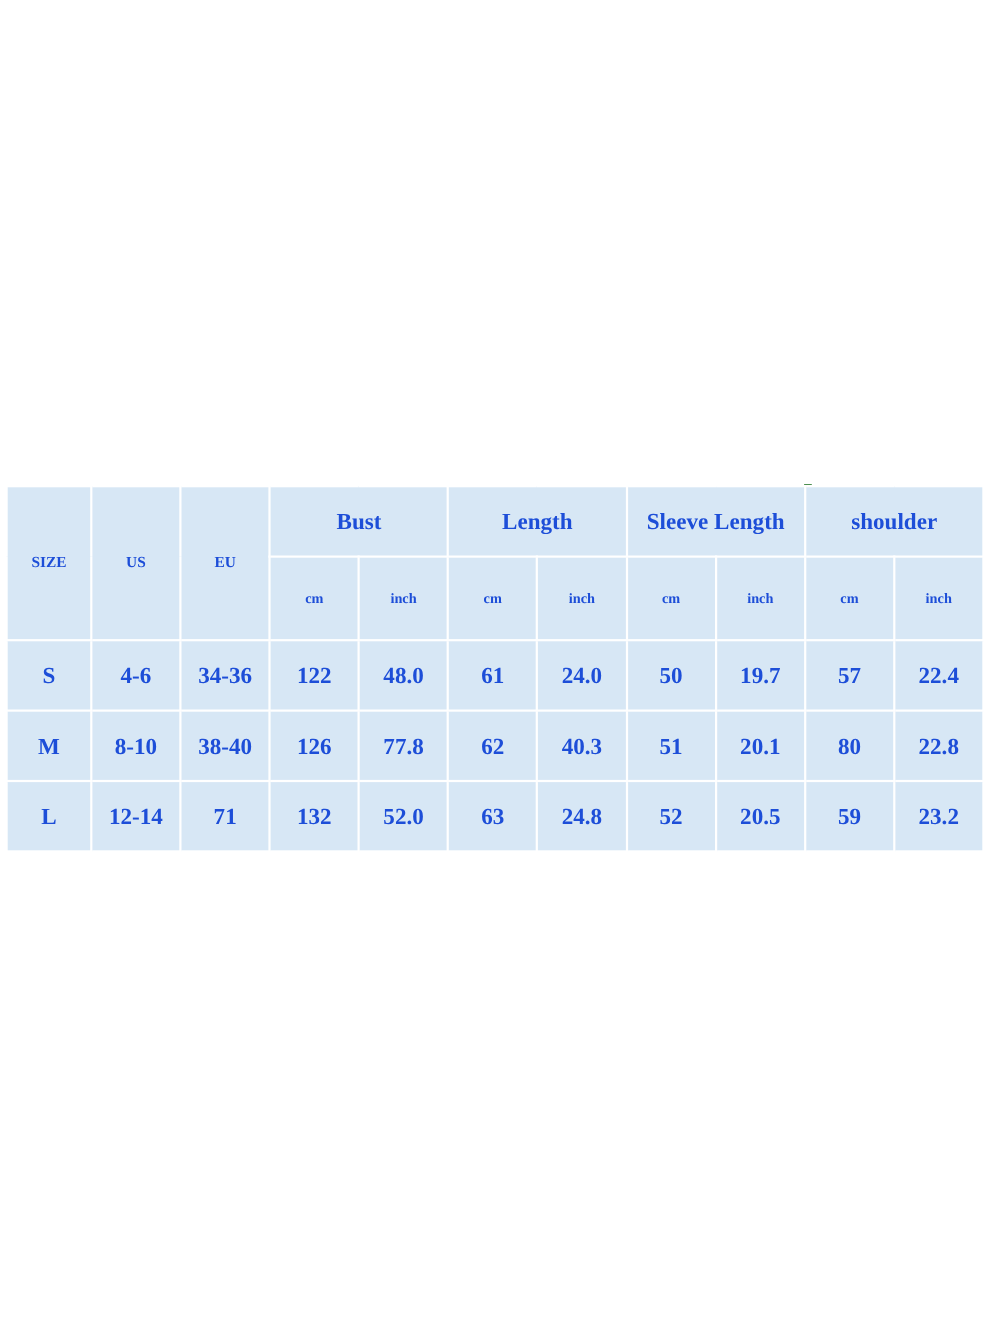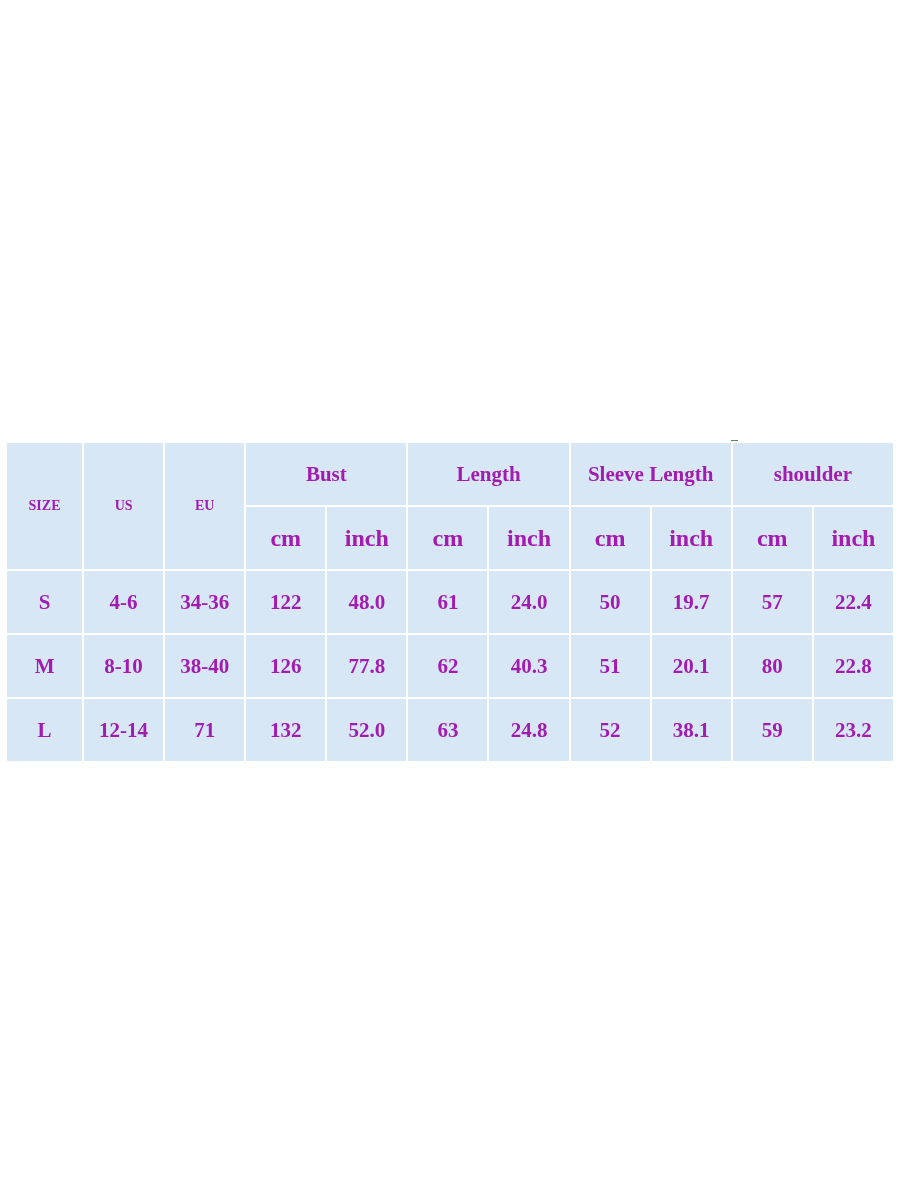--- a/index.html
+++ b/index.html
@@ -31,33 +31,33 @@
     table-layout: fixed;
     width: 890px;
     background: #ffffff;
   }
   table.size-chart td,
   table.size-chart th {
     border: 2px solid #ffffff;
     text-align: center;
     vertical-align: middle;
     font-weight: bold;
-    color: #a21caf;
+    color: #1d4ed8;
     background: #d7e7f5;
     padding: 0;
     white-space: nowrap;
   }
   
   .h-group {
     height: 64px;
     font-size: 21px;
   }
   .h-sub {
-    height: 64px;
-    font-size: 24px;
+    height: 76px;
+    font-size: 13px;
   }
   .h-left {
     font-size: 14px;
   }
   
   tbody tr {
     height: 64px;
   }
   tbody td {
     font-size: 21px;
@@ -155,21 +155,21 @@
         </tr>
         <tr>
           <td class="cell-blue">L</td>
           <td class="cell-blue">12-14</td>
           <td class="cell-blue">71</td>
           <td class="cell-white">132</td>
           <td class="cell-blue">52.0</td>
           <td class="cell-white">63</td>
           <td class="cell-blue">24.8</td>
           <td class="cell-white">52</td>
-          <td class="cell-blue">38.1</td>
+          <td class="cell-blue">20.5</td>
           <td class="cell-white">59</td>
           <td class="cell-blue">23.2</td>
         </tr>
       </tbody>
     </table>
   </div>
 
 </div>
 
 </body></html>

